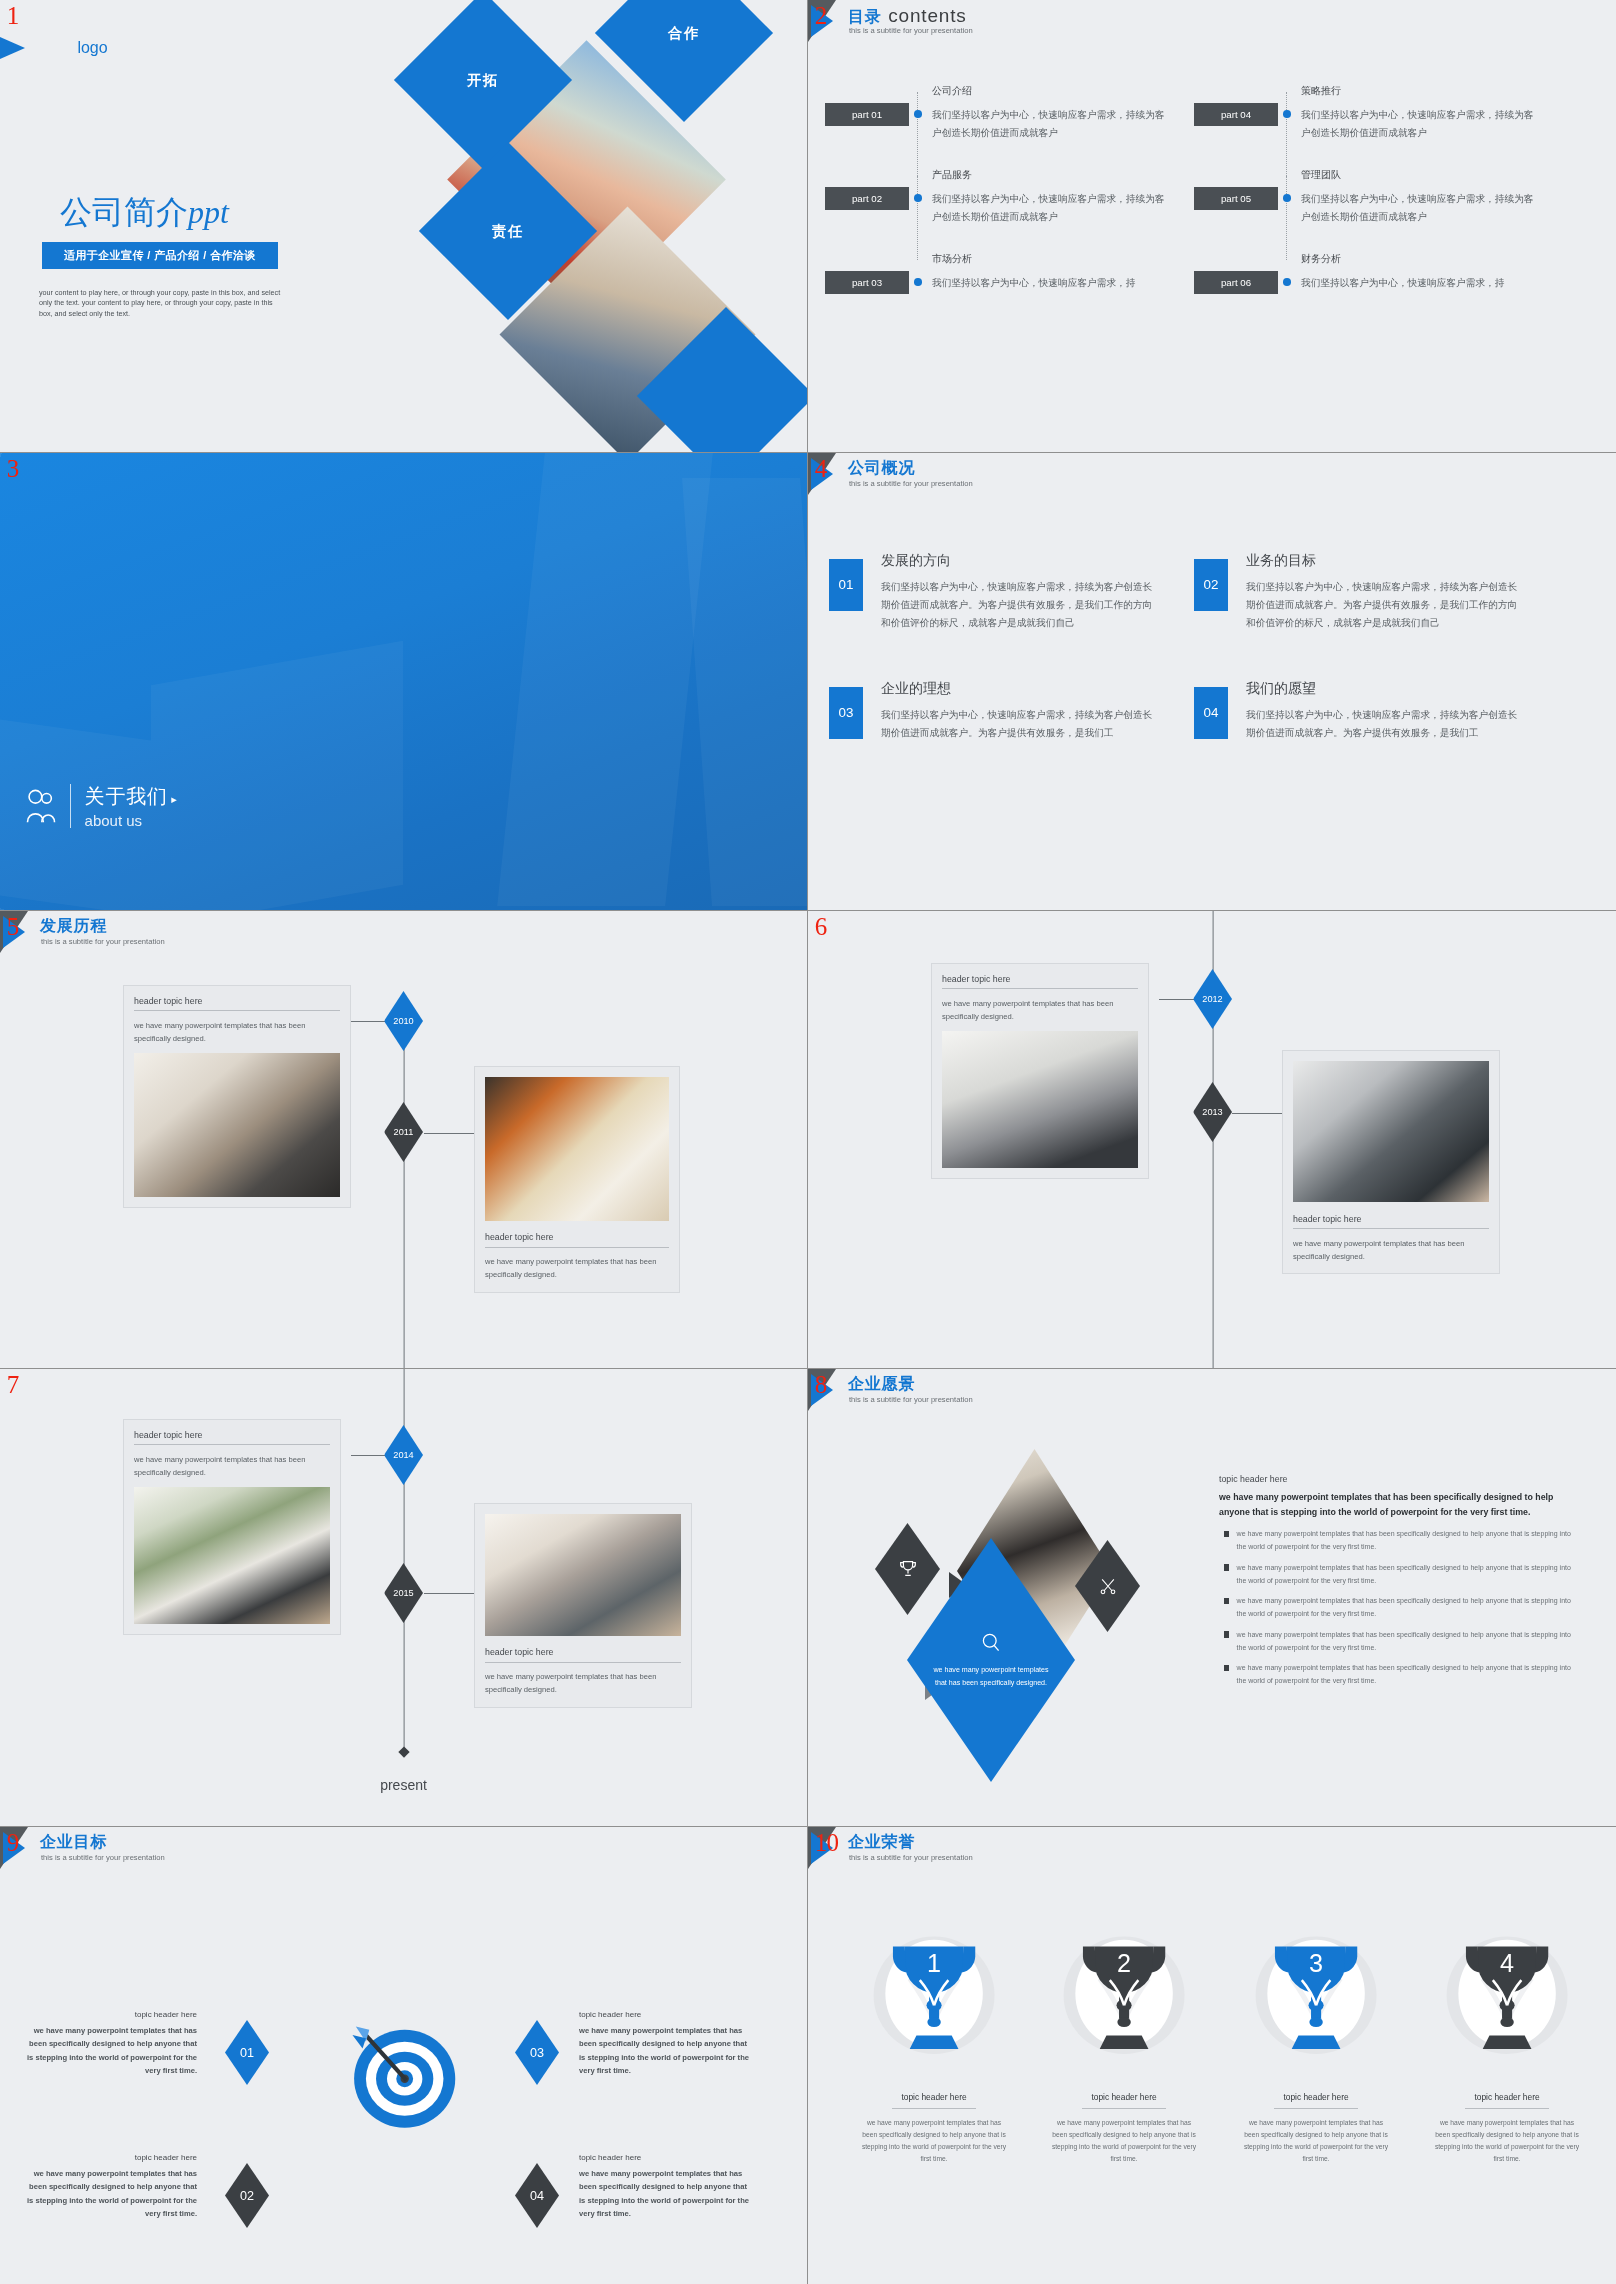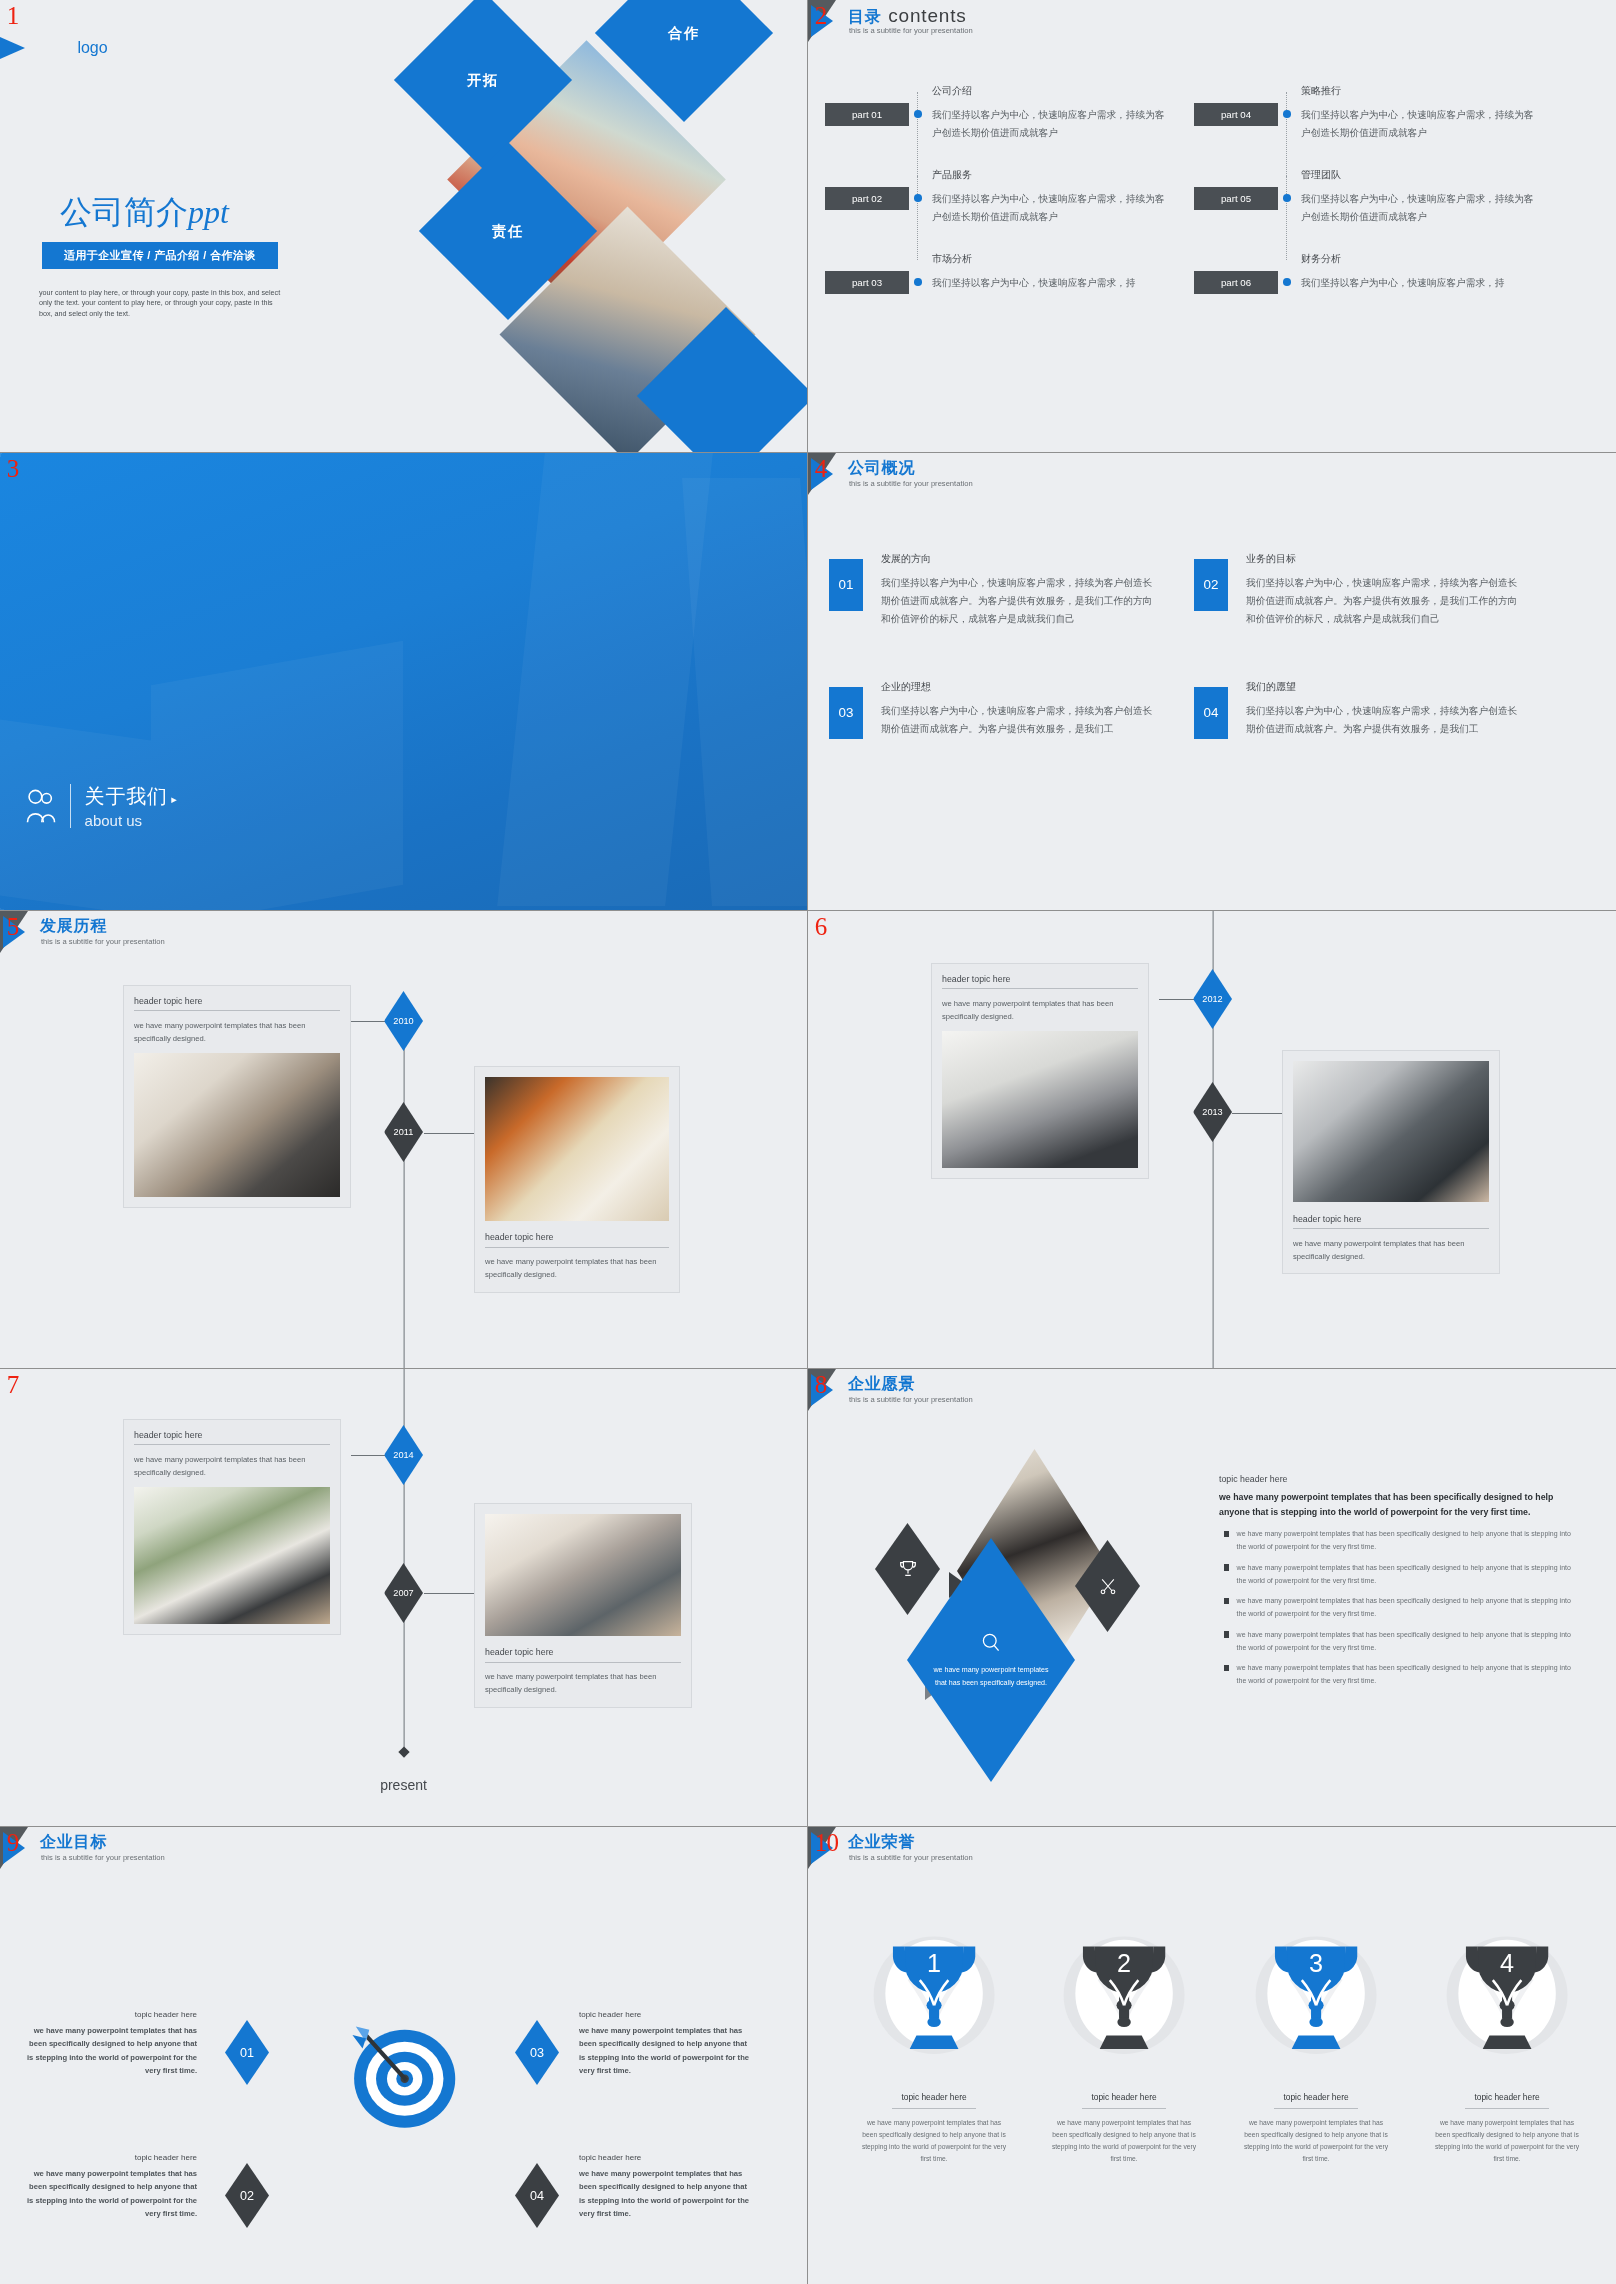--- a/index.html
+++ b/index.html
@@ -155,21 +155,21 @@
   .ov-col { position: absolute; top: 99px; width: 353px; }
   .ov-col.left { left: 21px; }
   .ov-col.right { left: 386px; }
   .ov-row { position: relative; height: 128px; }
   .ov-num {
     position: absolute; left: 0; top: 6.7px;
     width: 34px; height: 52px; background: #1477d1; color: #fff;
     display: flex; align-items: center; justify-content: center; font-size: 13.4px;
   }
   .ov-body { position: absolute; left: 52px; top: 0; width: 277px; }
-  .ov-h { font-size: 10px; color: #44484d; margin-bottom: 8.4px; }
+  .ov-h { font-size: 14px; color: #44484d; margin-bottom: 8.4px; }
   .ov-p { font-size: 9.7px; color: #5a6065; line-height: 1.85; }
 
   
   .tl-axis {
     position: absolute; left: 50%; top: 0; width: 0.8px; height: 100%;
     background: #6d7378; transform: translateX(-0.4px);
   }
   .tl-diamond {
     position: absolute; left: 50%; transform: translateX(-50%);
     width: 39px; height: 60px;
@@ -506,21 +506,21 @@
   <div class="slide c1 r4">
     <div class="slide-num">7</div>
 
     <div class="tl-axis" style="top:0; height:382px;"></div>
     <div class="tl-tick" style="left:351px; top:86px; width:50px;"></div>
     <div class="tl-diamond blue" style="top:56px;">
       <span>2014</span>
     </div>
     <div class="tl-tick" style="left:424px; top:224px; width:50px;"></div>
     <div class="tl-diamond dark" style="top:194px;">
-      <span>2007</span>
+      <span>2015</span>
     </div>
     <div class="tl-enddot" style="top:379px;"></div>
     <div class="tl-present" style="top:408px;">present</div>
 
     <div class="tl-card" style="left:123px; top:50px; width:218px;">
       <div class="ch">header topic here</div>
       <div class="cp">we have many powerpoint templates that has been specifically designed.</div>
       <div class="tl-img ph-e"></div>
     </div>
 

